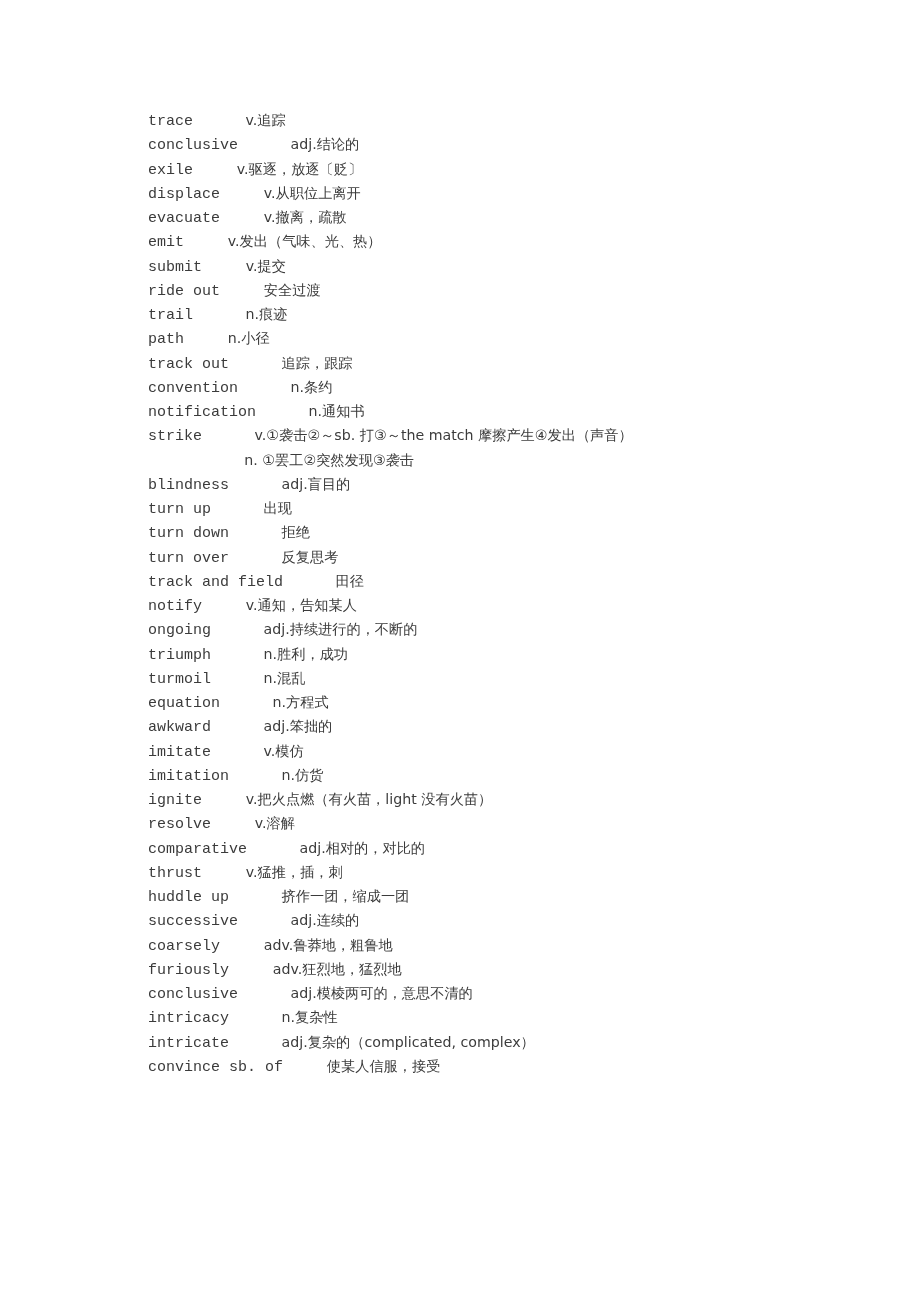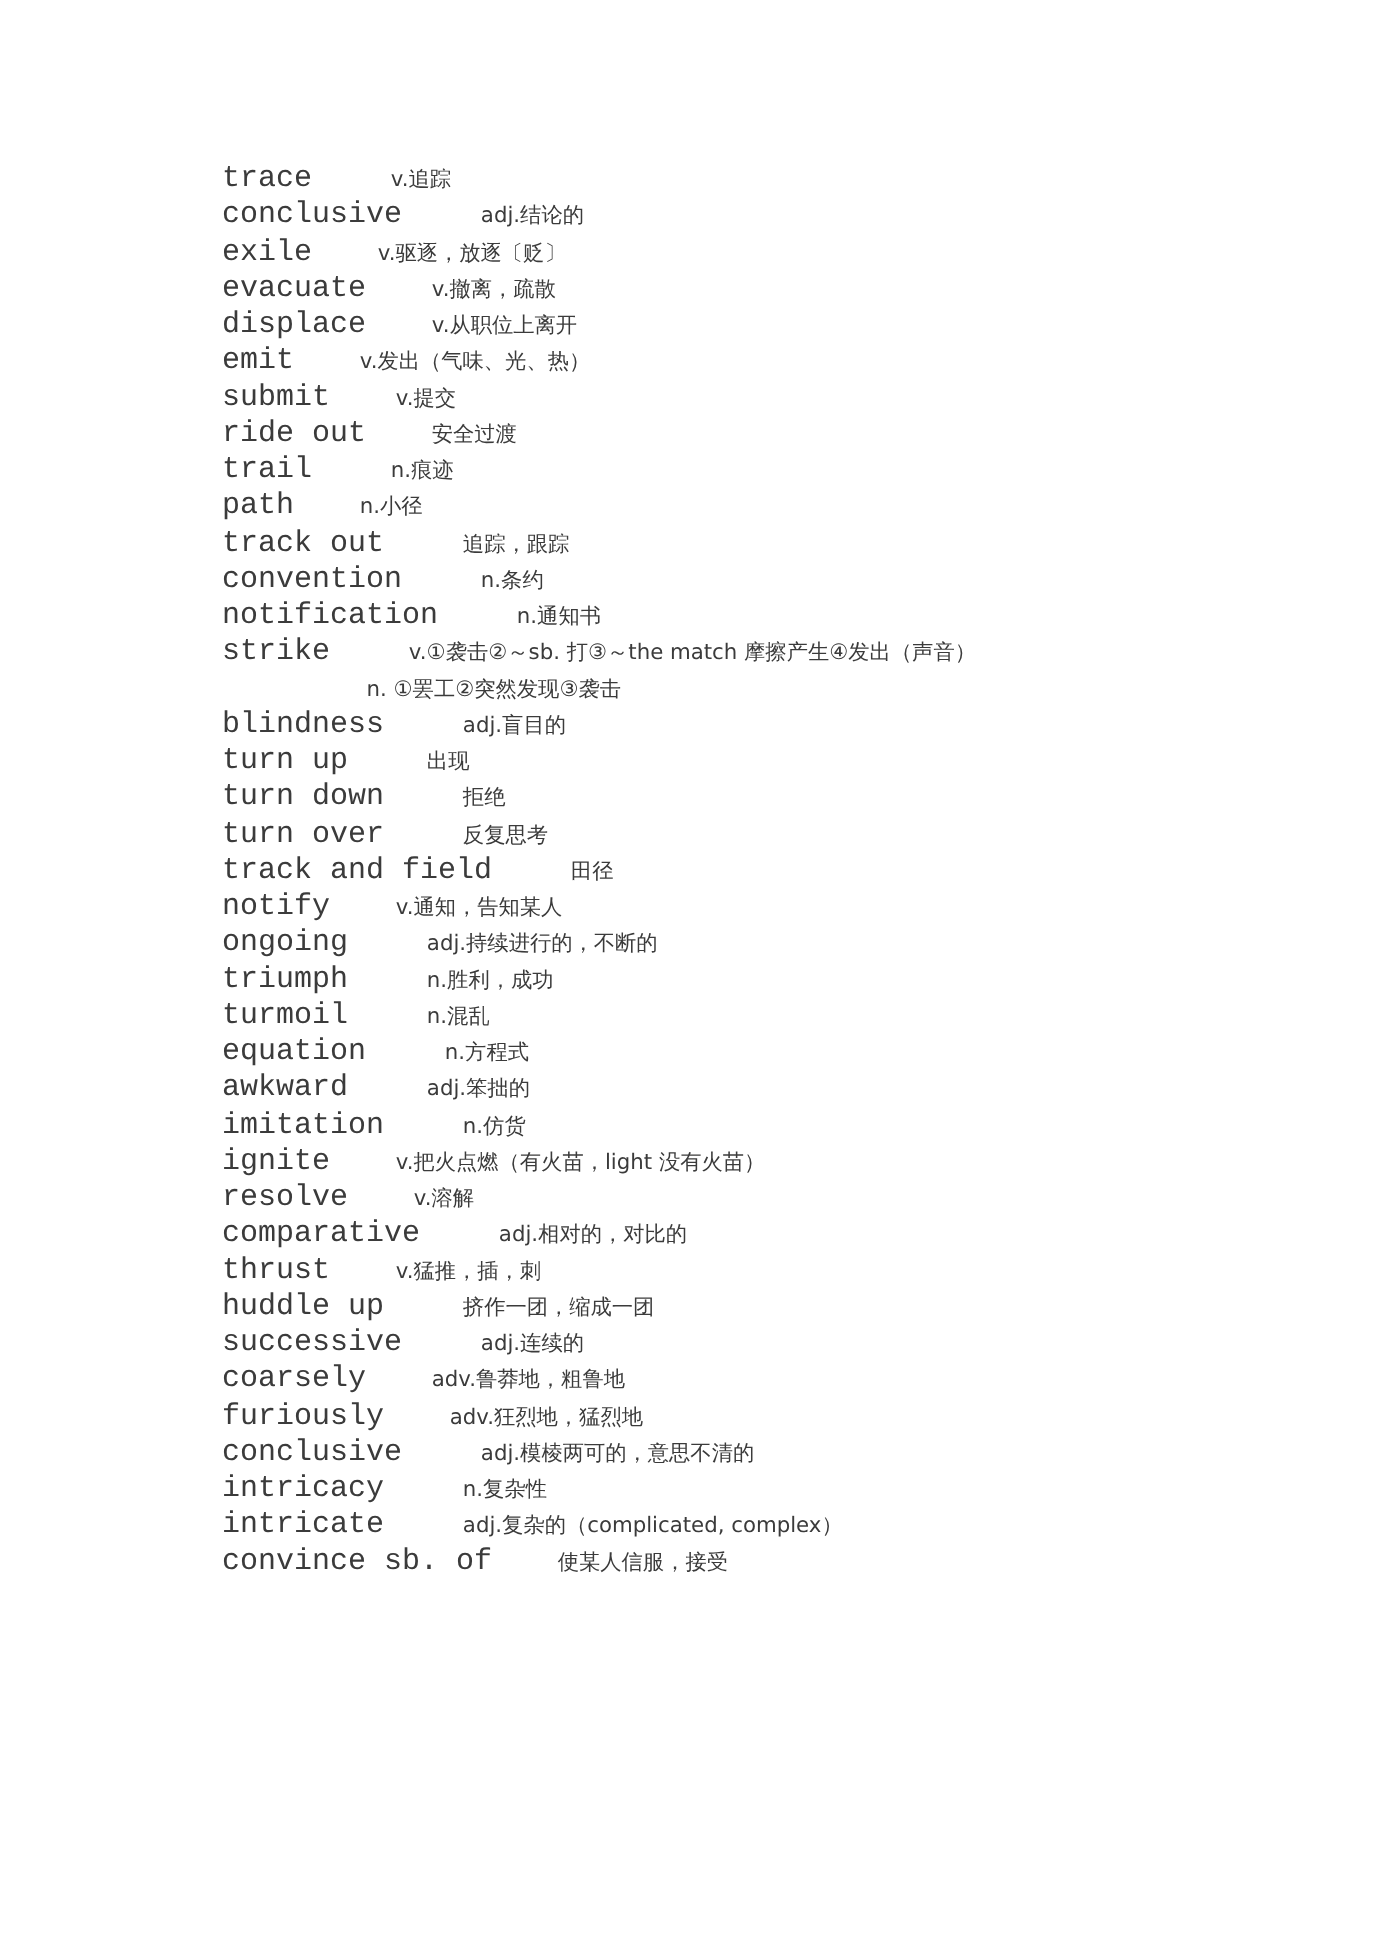--- a/index.html
+++ b/index.html
@@ -33,21 +33,21 @@
     height: 24.25px;
     line-height: 24.25px;
     white-space: pre;
     font-size: 14.6px;
     color: #3b3b3b;
     letter-spacing: 0px;
     font-family: "Liberation Mono", "DejaVu Sans Mono", monospace;
   }
   .entry .hw {
     font-family: "Liberation Mono", "DejaVu Sans Mono", monospace;
-    font-size: 20px;
+    font-size: 15px;
     color: #3b3b3b;
   }
   .entry .gap {
     font-family: "Liberation Mono", "DejaVu Sans Mono", monospace;
     font-size: 14.6px;
     white-space: pre;
   }
   .entry .def {
     font-family: "DejaVu Sans", "Liberation Sans", sans-serif;
     font-size: 14.2px;
@@ -60,22 +60,22 @@
   }
 </style>
 </head>
 <body>
 
 <div class="page">
   <div class="entry-list">
       <div class="entry"><span class="hw">trace</span><span class="gap">      </span><span class="def">v.追踪</span></div>
       <div class="entry"><span class="hw">conclusive</span><span class="gap">      </span><span class="def">adj.结论的</span></div>
       <div class="entry"><span class="hw">exile</span><span class="gap">     </span><span class="def">v.驱逐，放逐〔贬〕</span></div>
+      <div class="entry"><span class="hw">displace</span><span class="gap">     </span><span class="def">v.从职位上离开</span></div>
       <div class="entry"><span class="hw">evacuate</span><span class="gap">     </span><span class="def">v.撤离，疏散</span></div>
-      <div class="entry"><span class="hw">displace</span><span class="gap">     </span><span class="def">v.从职位上离开</span></div>
       <div class="entry"><span class="hw">emit</span><span class="gap">     </span><span class="def">v.发出（气味、光、热）</span></div>
       <div class="entry"><span class="hw">submit</span><span class="gap">     </span><span class="def">v.提交</span></div>
       <div class="entry"><span class="hw">ride out</span><span class="gap">     </span><span class="def">安全过渡</span></div>
       <div class="entry"><span class="hw">trail</span><span class="gap">      </span><span class="def">n.痕迹</span></div>
       <div class="entry"><span class="hw">path</span><span class="gap">     </span><span class="def">n.小径</span></div>
       <div class="entry"><span class="hw">track out</span><span class="gap">      </span><span class="def">追踪，跟踪</span></div>
       <div class="entry"><span class="hw">convention</span><span class="gap">      </span><span class="def">n.条约</span></div>
       <div class="entry"><span class="hw">notification</span><span class="gap">      </span><span class="def">n.通知书</span></div>
       <div class="entry"><span class="hw">strike</span><span class="gap">      </span><span class="def">v.①袭击②～sb. 打③～the match 摩擦产生④发出（声音）</span></div>
       <div class="entry cont"><span class="hw"></span><span class="gap">           </span><span class="def">n. ①罢工②突然发现③袭击</span></div>
@@ -83,20 +83,21 @@
       <div class="entry"><span class="hw">turn up</span><span class="gap">      </span><span class="def">出现</span></div>
       <div class="entry"><span class="hw">turn down</span><span class="gap">      </span><span class="def">拒绝</span></div>
       <div class="entry"><span class="hw">turn over</span><span class="gap">      </span><span class="def">反复思考</span></div>
       <div class="entry"><span class="hw">track and field</span><span class="gap">      </span><span class="def">田径</span></div>
       <div class="entry"><span class="hw">notify</span><span class="gap">     </span><span class="def">v.通知，告知某人</span></div>
       <div class="entry"><span class="hw">ongoing</span><span class="gap">      </span><span class="def">adj.持续进行的，不断的</span></div>
       <div class="entry"><span class="hw">triumph</span><span class="gap">      </span><span class="def">n.胜利，成功</span></div>
       <div class="entry"><span class="hw">turmoil</span><span class="gap">      </span><span class="def">n.混乱</span></div>
       <div class="entry"><span class="hw">equation</span><span class="gap">      </span><span class="def">n.方程式</span></div>
       <div class="entry"><span class="hw">awkward</span><span class="gap">      </span><span class="def">adj.笨拙的</span></div>
+      <div class="entry"><span class="hw">imitate</span><span class="gap">      </span><span class="def">v.模仿</span></div>
       <div class="entry"><span class="hw">imitation</span><span class="gap">      </span><span class="def">n.仿货</span></div>
       <div class="entry"><span class="hw">ignite</span><span class="gap">     </span><span class="def">v.把火点燃（有火苗，light 没有火苗）</span></div>
       <div class="entry"><span class="hw">resolve</span><span class="gap">     </span><span class="def">v.溶解</span></div>
       <div class="entry"><span class="hw">comparative</span><span class="gap">      </span><span class="def">adj.相对的，对比的</span></div>
       <div class="entry"><span class="hw">thrust</span><span class="gap">     </span><span class="def">v.猛推，插，刺</span></div>
       <div class="entry"><span class="hw">huddle up</span><span class="gap">      </span><span class="def">挤作一团，缩成一团</span></div>
       <div class="entry"><span class="hw">successive</span><span class="gap">      </span><span class="def">adj.连续的</span></div>
       <div class="entry"><span class="hw">coarsely</span><span class="gap">     </span><span class="def">adv.鲁莽地，粗鲁地</span></div>
       <div class="entry"><span class="hw">furiously</span><span class="gap">     </span><span class="def">adv.狂烈地，猛烈地</span></div>
       <div class="entry"><span class="hw">conclusive</span><span class="gap">      </span><span class="def">adj.模棱两可的，意思不清的</span></div>

